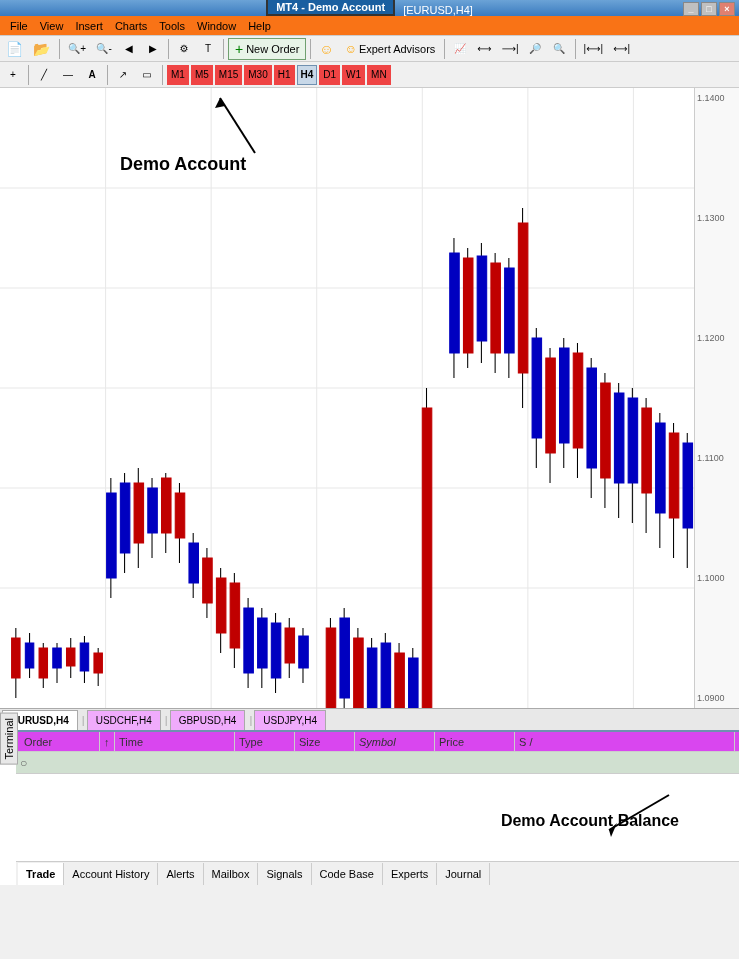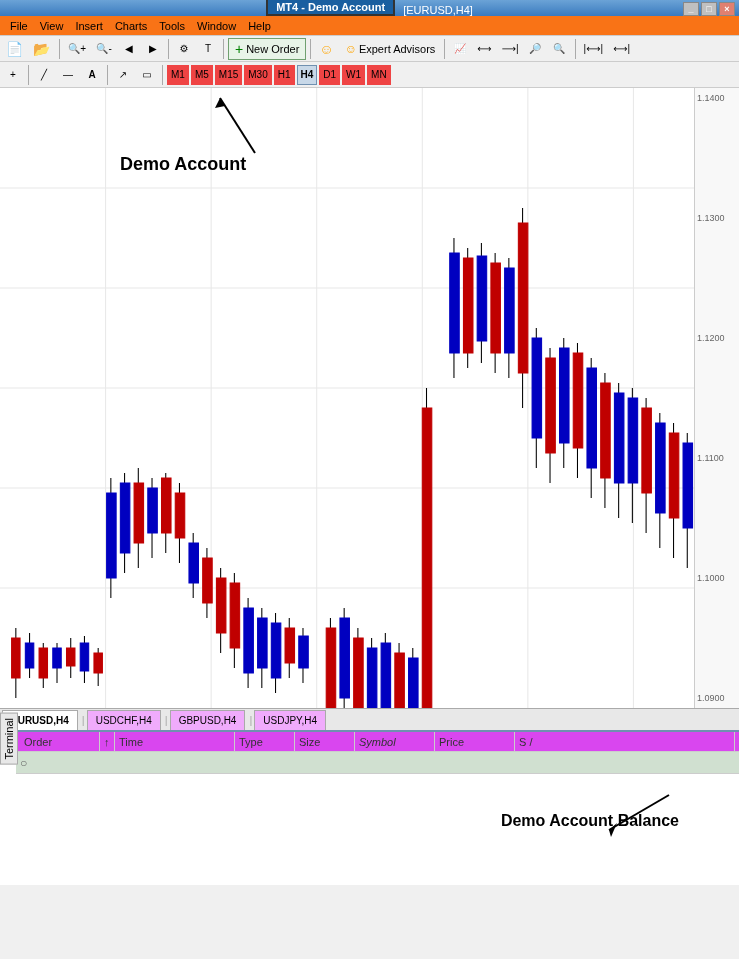--- a/index.html
+++ b/index.html
@@ -527,16 +527,26 @@
     <span style="margin-right:6px; font-size:12px; color:#666;">○</span>
   </div>
 
   <div style="position:absolute; bottom:55px; right:60px; font-size:16px; font-weight:bold; pointer-events:none;">Demo Account Balance</div>
 
   <svg style="position:absolute; bottom:40px; right:30px; pointer-events:none;" width="120" height="60">
     <line x1="80" y1="10" x2="20" y2="45" stroke="black" stroke-width="2"></line>
     <polygon points="20,45 28,38 22,52" fill="black"></polygon>
   </svg>
 
+  <div id="terminal-tabs" style="position:absolute; bottom:0; left:16px; right:0; display:flex; align-items:center; height:24px; background:#f0f0f0; border-top:1px solid #ccc;">
+    <div class="term-tab active">Trade</div>
+    <div class="term-tab">Account History</div>
+    <div class="term-tab">Alerts</div>
+    <div class="term-tab">Mailbox</div>
+    <div class="term-tab">Signals</div>
+    <div class="term-tab">Code Base</div>
+    <div class="term-tab">Experts</div>
+    <div class="term-tab">Journal</div>
+  </div>
 
   <div id="sidebar-label">Terminal</div>
 
 </div>
 
 </body></html>

